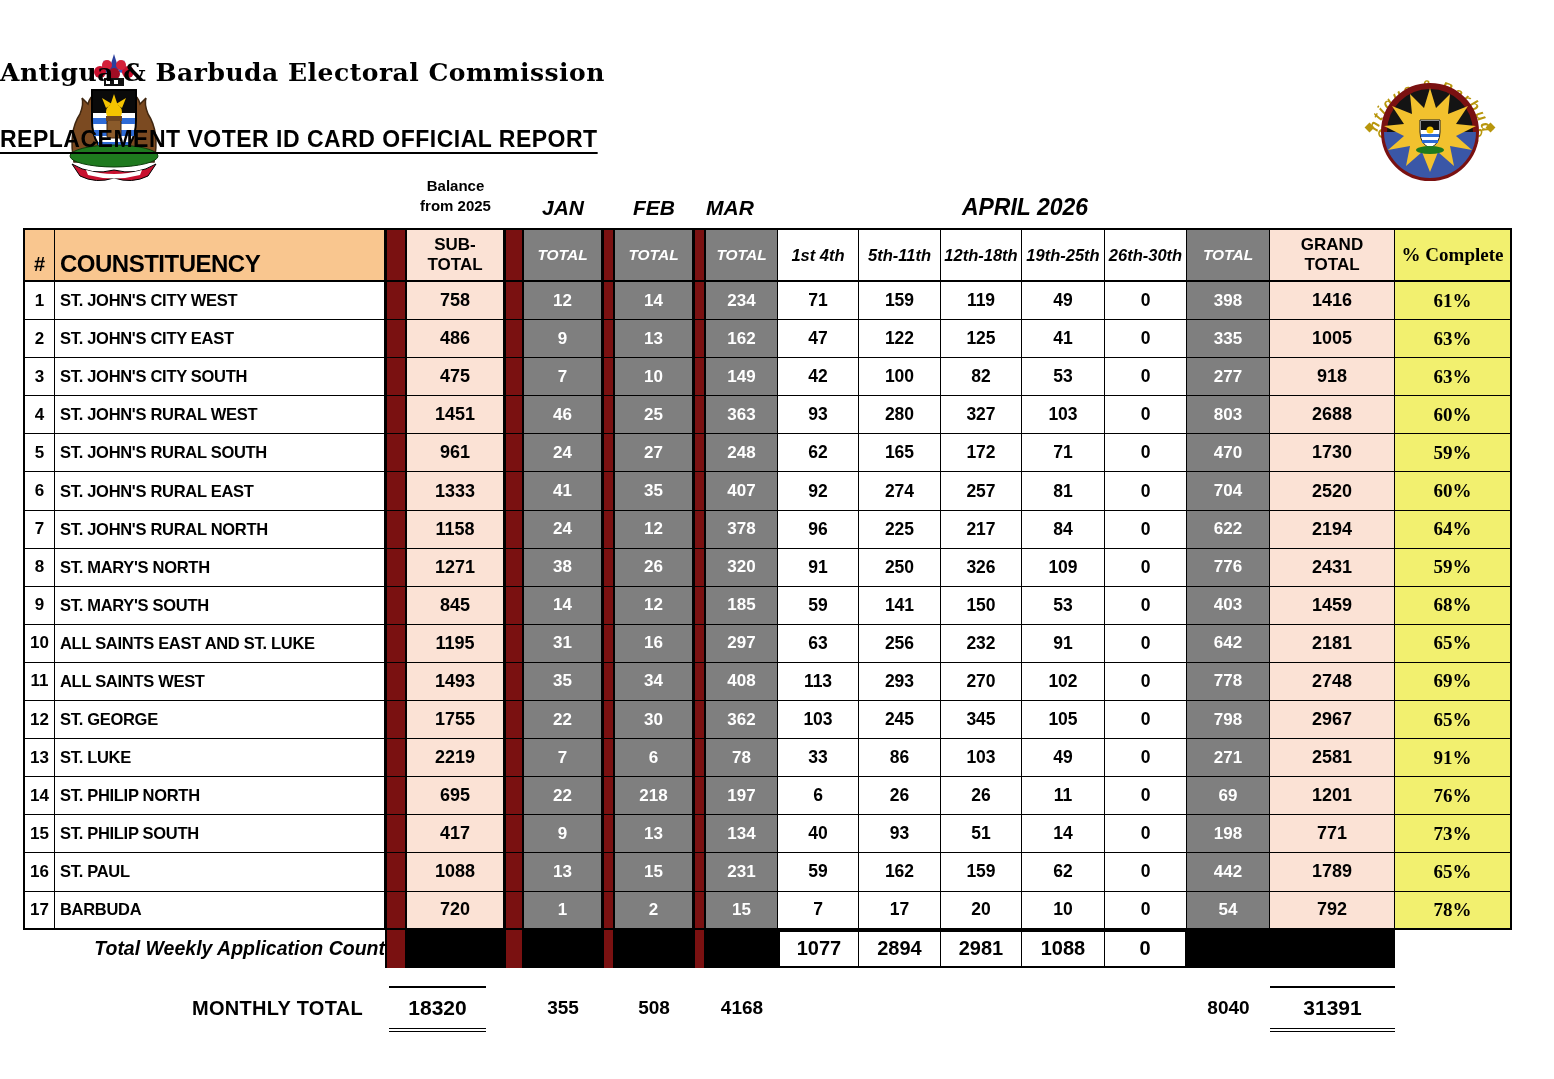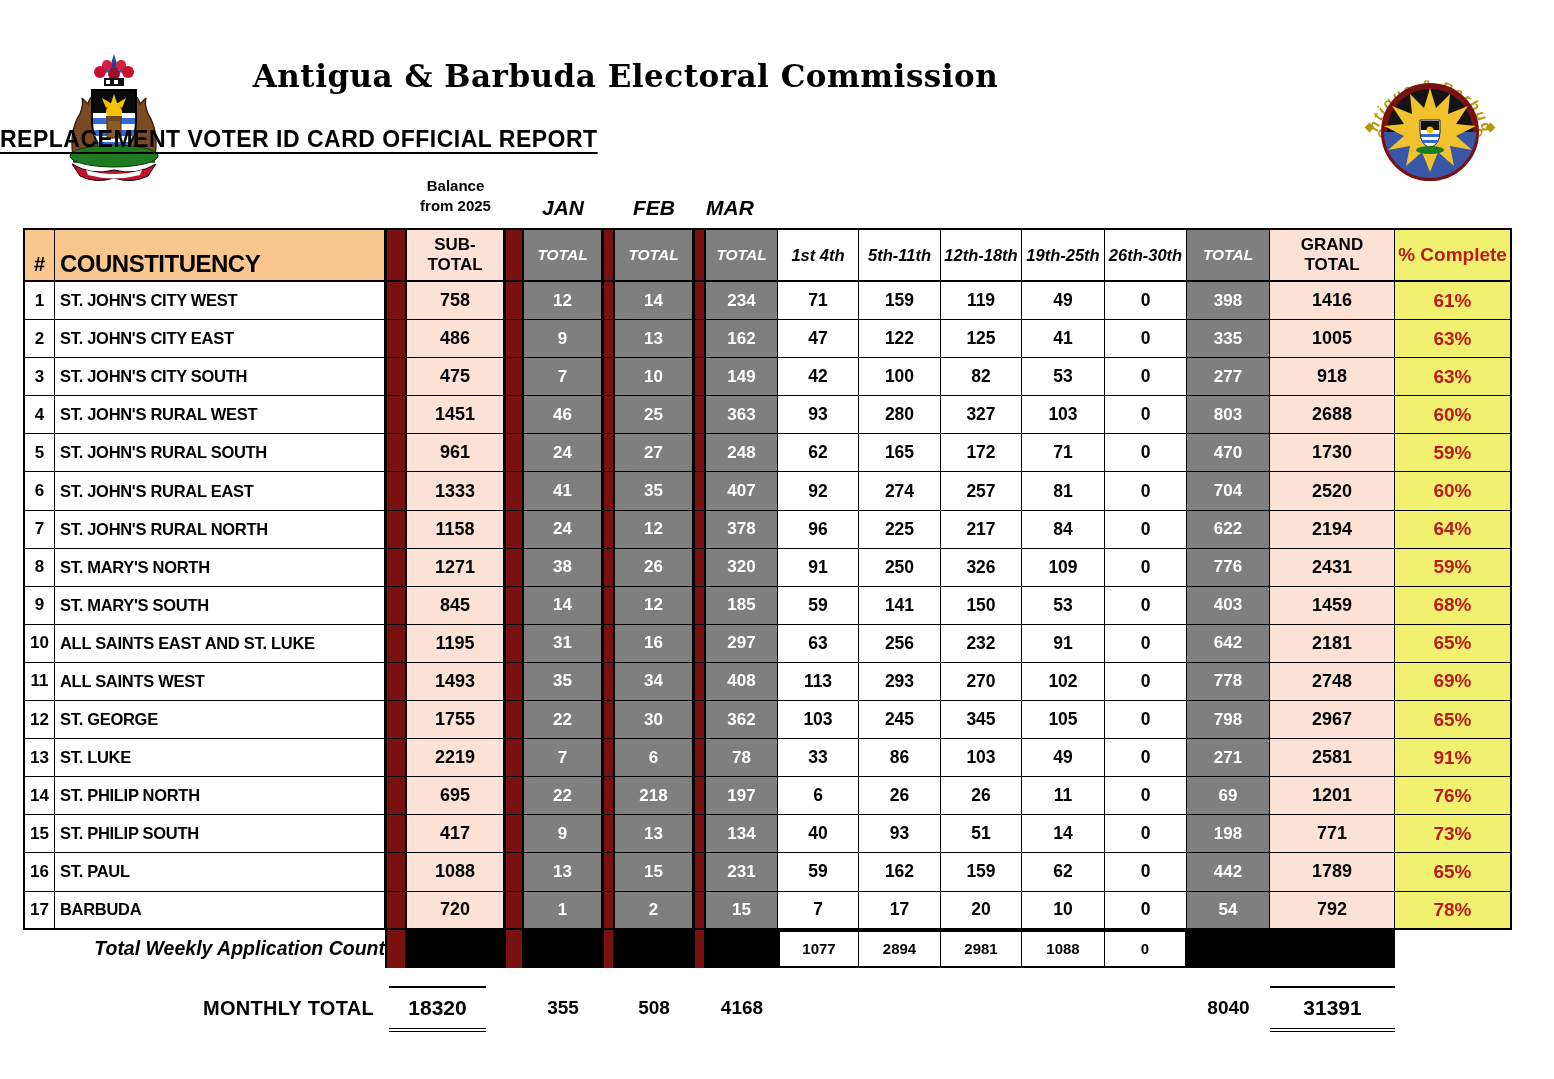--- a/index.html
+++ b/index.html
@@ -1,21 +1,21 @@
 <!DOCTYPE html>
 <html><head>
 <meta charset="utf-8">
 <style>
   html,body{margin:0;padding:0;background:#fff;}
   body{font-family:"Liberation Sans",sans-serif;color:#000;}
   .page{position:relative;width:1554px;height:1079px;background:#fff;overflow:hidden;}
 
   
-  .title{position:absolute;left:0;top:58px;width:1251px;text-align:center;
-         font-family:"DejaVu Serif",serif;font-weight:bold;font-size:31px;letter-spacing:.5px;}
+  .title{position:absolute;left:0;top:58px;width:1251px;text-align:left;
+         font-family:"DejaVu Serif",serif;font-weight:bold;font-size:25px;letter-spacing:.5px;}
   .subtitle{position:absolute;left:0;top:126px;width:1554px;text-align:left;
             font-weight:bold;font-size:23px;letter-spacing:.5px;
             text-decoration:underline;text-underline-offset:5px;text-decoration-thickness:2px;}
   .logo-left{position:absolute;left:60px;top:50px;}
   .logo-right{position:absolute;left:1354px;top:52px;}
 
   
   .band-label{position:absolute;font-weight:bold;}
   .balance{left:407px;top:176px;width:97px;text-align:center;font-size:15px;line-height:1.35;white-space:pre-line;}
   .jan{left:524px;top:196px;width:78px;text-align:center;font-size:21px;font-style:italic;}
@@ -32,21 +32,21 @@
         font-weight:bold;overflow:hidden;}
   .col-first{border-left:2px solid #000;}
   .col-last{border-right:2px solid #000;}
   .h{border-top:2px solid #000;border-bottom:2px solid #000;}
   .row-last{border-bottom:2px solid #000;}
 
   .peach{background:#F9C68F;}
   .lpeach{background:#FBE2D5;}
   .grayc{background:#7F7F7F;color:#fff;}
   .sep{background:#7A1111;border-left:2px solid #000;border-right:2px solid #000;}
-  .yellow{background:#F2F06F;color:#b91c1c;}
+  .yellow{background:#F2F06F;color:#000000;font-family:Liberation Serif, serif;}
 
   .num-h{font-size:20px;align-items:flex-end;padding-bottom:4px;}
   .name-h{font-size:24px;justify-content:flex-start;padding-left:5px;align-items:flex-end;padding-bottom:2px;letter-spacing:-.5px;}
   .sub-h{font-size:17px;text-align:center;white-space:pre-line;line-height:1.15;}
   .gray-h{font-size:15.5px;font-style:italic;}
   .week-h{font-size:16.5px;font-style:italic;white-space:nowrap;}
   .grand-h{font-size:17px;text-align:center;white-space:pre-line;line-height:1.15;}
   .pct-h{font-size:19px;}
 
   .c-num{font-size:17px;}
@@ -56,27 +56,27 @@
   .c-week{font-size:17.5px;}
   .c-grand{font-size:18px;}
   .c-pct{font-size:19px;}
 
   
   .wk-spacer{border:none;background:#fff;}
   .wk-label{border:none;background:#fff;justify-content:flex-end;
             font-style:italic;font-size:19.5px;white-space:nowrap;}
   .wk-black{background:#000;border:none;}
   .wk-sep{background:#7A1111;border-left:2px solid #000;border-right:2px solid #000;border-bottom:none;}
-  .wk-week{background:#fff;font-size:15px;border-top:2px solid #000;border-bottom:2px solid #000;}
+  .wk-week{background:#fff;font-size:20px;border-top:2px solid #000;border-bottom:2px solid #000;}
   .wk-week-first{border-left:2px solid #000;}
   .wk-week-last{border-right:2px solid #000;}
   .wk-empty{border:none;background:#fff;}
 
   
-  .m-label{position:absolute;left:19px;top:990px;width:355px;text-align:right;
+  .m-label{position:absolute;left:8px;top:990px;width:355px;text-align:right;
            font-weight:bold;font-size:20px;letter-spacing:.3px;line-height:36px;}
   .m-num{position:absolute;top:990px;height:36px;line-height:36px;text-align:center;
          font-weight:bold;font-size:19px;}
   .m-box{position:absolute;top:986px;height:40px;line-height:40px;text-align:center;
          font-weight:bold;font-size:21px;border-top:2px solid #000;border-bottom:4px double #000;}
   .m-sub{left:389px;width:97px;}
   .m-jan{left:524px;width:78px;}
   .m-feb{left:615px;width:78px;}
   .m-mar{left:706px;width:72px;}
   .m-tot{left:1187px;width:83px;}
@@ -152,20 +152,21 @@
   </div>
 
   <div class="title">Antigua &amp; Barbuda Electoral Commission</div>
   <div class="subtitle">REPLACEMENT VOTER ID CARD OFFICIAL REPORT</div>
 
   <div class="band-label balance">Balance
 from 2025</div>
   <div class="band-label jan">JAN</div>
   <div class="band-label feb">FEB</div>
   <div class="band-label mar">MAR</div>
+  <div class="band-label april">APRIL 2026</div>
 
   <div class="tbl">
       <div class="cell h peach num-h col-first">#</div>
       <div class="cell h peach name-h">COUNSTITUENCY</div>
       <div class="cell h sep"></div>
       <div class="cell h lpeach sub-h">SUB-
 TOTAL</div>
       <div class="cell h sep"></div>
       <div class="cell h grayc gray-h">TOTAL</div>
       <div class="cell h sep"></div>

